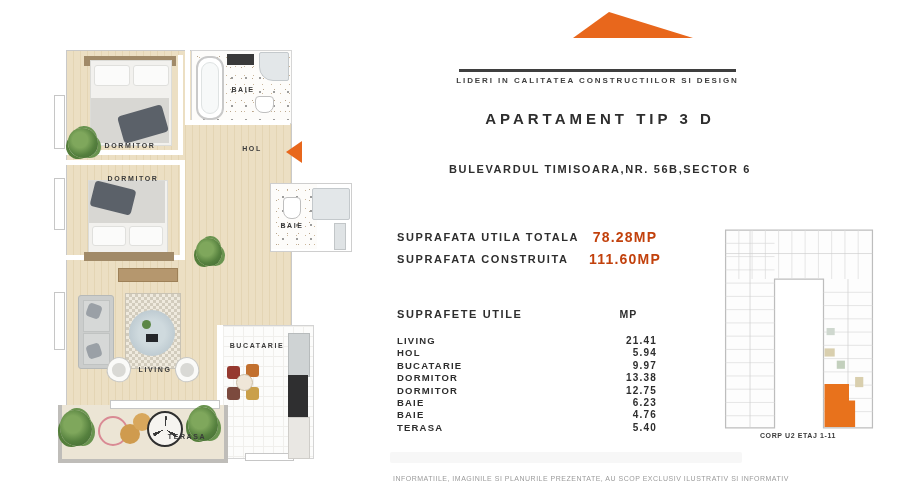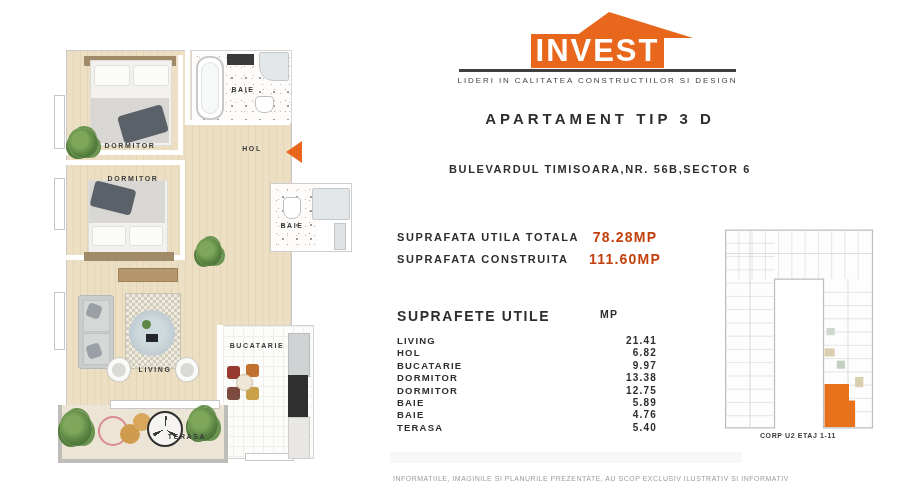--- a/index.html
+++ b/index.html
@@ -109,36 +109,36 @@
     font-size:31px;font-weight:bold;color:#fff;letter-spacing:2px;line-height:34px;
     padding:0 5px;position:relative;z-index:1;
   }
   .logo-roof{
     position:absolute;top:0;height:26px;width:120px;z-index:0;
     clip-path:polygon(0 100%, 30% 0, 100% 100%);
   }
   .logo-underline{position:absolute;left:4px;top:57px;width:277px;height:3px;background:#3f3f3f;}
   .logo-tagline{
     position:absolute;left:0;top:64px;width:100%;text-align:center;
-    font-size:8px;font-weight:normal;letter-spacing:1.9px;color:#3f3f3f;white-space:nowrap;
+    font-size:8px;font-weight:bold;letter-spacing:1.9px;color:#3f3f3f;white-space:nowrap;
   }
   #apt-title{left:400px;top:110px;width:400px;text-align:center;
     font-size:15px;font-weight:bold;letter-spacing:4px;color:#2e2e2e;white-space:nowrap;}
   #apt-address{left:395px;top:163px;width:410px;text-align:center;
     font-size:11px;font-weight:bold;letter-spacing:1.6px;color:#2e2e2e;white-space:nowrap;}
 
   .sum-label{font-size:11px;font-weight:bold;letter-spacing:1.6px;color:#2e2e2e;white-space:nowrap;}
   .sum-value{font-size:14px;font-weight:bold;letter-spacing:1.2px;color:#c2410c;text-align:center;}
   #sum-label-1{left:397px;top:231px;}
   #sum-value-1{left:560px;top:229px;width:130px;}
   #sum-label-2{left:397px;top:253px;}
   #sum-value-2{left:560px;top:251px;width:130px;}
 
-  #tbl-header-label{left:397px;top:308px;font-size:14px;font-weight:bold;letter-spacing:1.6px;color:#2e2e2e;}
-  #tbl-header-unit{left:600px;top:308px;width:57px;text-align:left;font-size:10.5px;font-weight:bold;letter-spacing:1.2px;color:#2e2e2e;}
+  #tbl-header-label{left:397px;top:308px;font-size:11px;font-weight:bold;letter-spacing:1.6px;color:#2e2e2e;}
+  #tbl-header-unit{left:600px;top:308px;width:57px;text-align:center;font-size:10.5px;font-weight:bold;letter-spacing:1.2px;color:#2e2e2e;}
   #areas-rows{left:397px;top:335px;width:260px;}
   .area-row{display:flex;justify-content:space-between;align-items:baseline;height:12.4px;}
   .area-room{font-size:9.5px;font-weight:bold;letter-spacing:1.2px;color:#2e2e2e;}
   .area-mp{font-size:10px;font-weight:bold;letter-spacing:1.2px;color:#2e2e2e;}
 
   #site-plan{left:703px;top:226px;width:190px;height:204px;}
   #site-caption{left:703px;top:432px;width:190px;text-align:center;
     font-size:7px;font-weight:bold;letter-spacing:0.6px;color:#3a3a3a;white-space:nowrap;}
 
   #footer-smudge{left:390px;top:452px;width:352px;height:11px;background:#f3f3f3;opacity:.65;border-radius:2px;}
@@ -247,21 +247,20 @@
   <div class="abs room-label" style="left:43px;top:165px;width:80px;">DORMITOR</div>
   <div class="abs room-label" style="left:212px;top:212px;width:60px;">BAIE</div>
   <div class="abs room-label" style="left:65px;top:356px;width:80px;">LIVING</div>
   <div class="abs room-label" style="left:167px;top:332px;width:80px;">BUCATARIE</div>
   <div class="abs room-label" style="left:107px;top:423px;width:60px;">TERASA</div>
 </div>
 
 <div class="abs" id="logo">
   <div class="logo-roof" style="left:118px;background:#e8671c;"></div>
   <div class="logo-row">
-    <span class="logo-invest" style="background:#e8671c;">INVEST</span>
   </div>
   <div class="logo-underline"></div>
   <div class="logo-tagline">LIDERI IN CALITATEA CONSTRUCTIILOR SI DESIGN</div>
 </div>
 
 <div class="abs" id="apt-title">APARTAMENT TIP 3 D</div>
 <div class="abs" id="apt-address">BULEVARDUL TIMISOARA,NR. 56B,SECTOR 6</div>
 
 <div class="abs sum-label" id="sum-label-1">SUPRAFATA UTILA TOTALA</div>
 <div class="abs sum-value" id="sum-value-1">78.28MP</div>
@@ -271,37 +270,37 @@
 <div class="abs" id="tbl-header-label">SUPRAFETE UTILE</div>
 <div class="abs" id="tbl-header-unit">MP</div>
 <div class="abs" id="areas-rows">
 
 <div class="area-row">
     <span class="area-room">LIVING</span>
     <span class="area-mp">21.41</span>
   </div>
     <div class="area-row">
     <span class="area-room">HOL</span>
-    <span class="area-mp">6.82</span>
+    <span class="area-mp">5.94</span>
   </div>
     <div class="area-row">
     <span class="area-room">BUCATARIE</span>
     <span class="area-mp">9.97</span>
   </div>
     <div class="area-row">
     <span class="area-room">DORMITOR</span>
     <span class="area-mp">13.38</span>
   </div>
     <div class="area-row">
     <span class="area-room">DORMITOR</span>
     <span class="area-mp">12.75</span>
   </div>
     <div class="area-row">
     <span class="area-room">BAIE</span>
-    <span class="area-mp">5.89</span>
+    <span class="area-mp">6.23</span>
   </div>
     <div class="area-row">
     <span class="area-room">BAIE</span>
     <span class="area-mp">4.76</span>
   </div>
     <div class="area-row">
     <span class="area-room">TERASA</span>
     <span class="area-mp">5.40</span>
   </div>
   </div>

